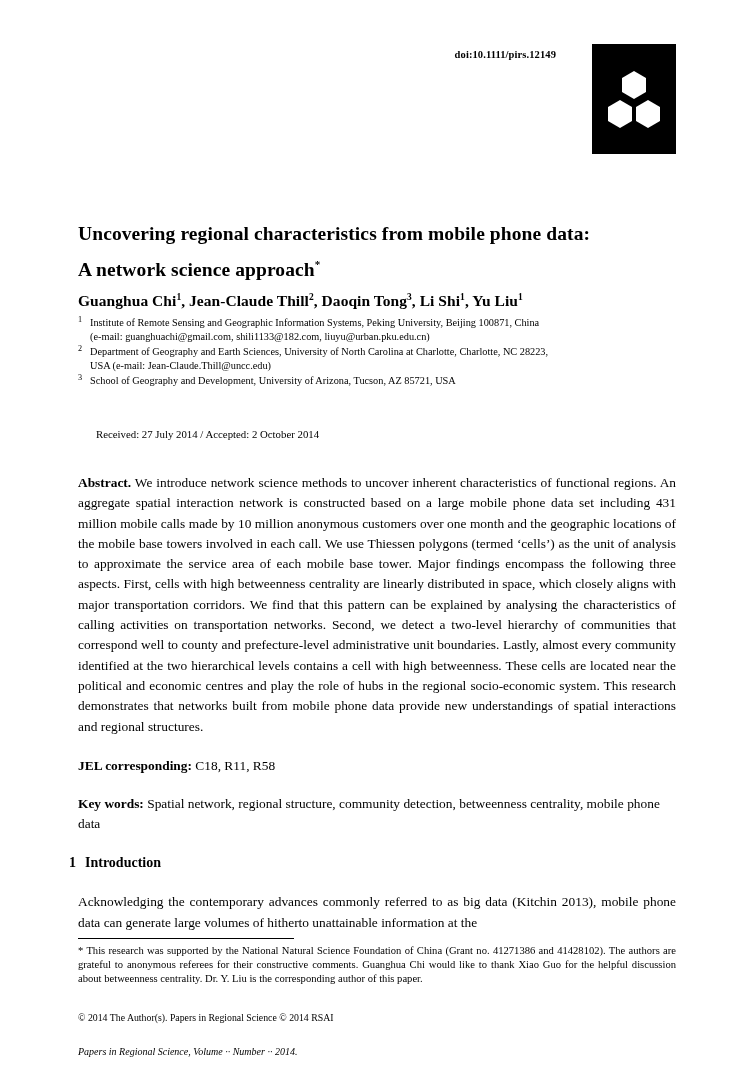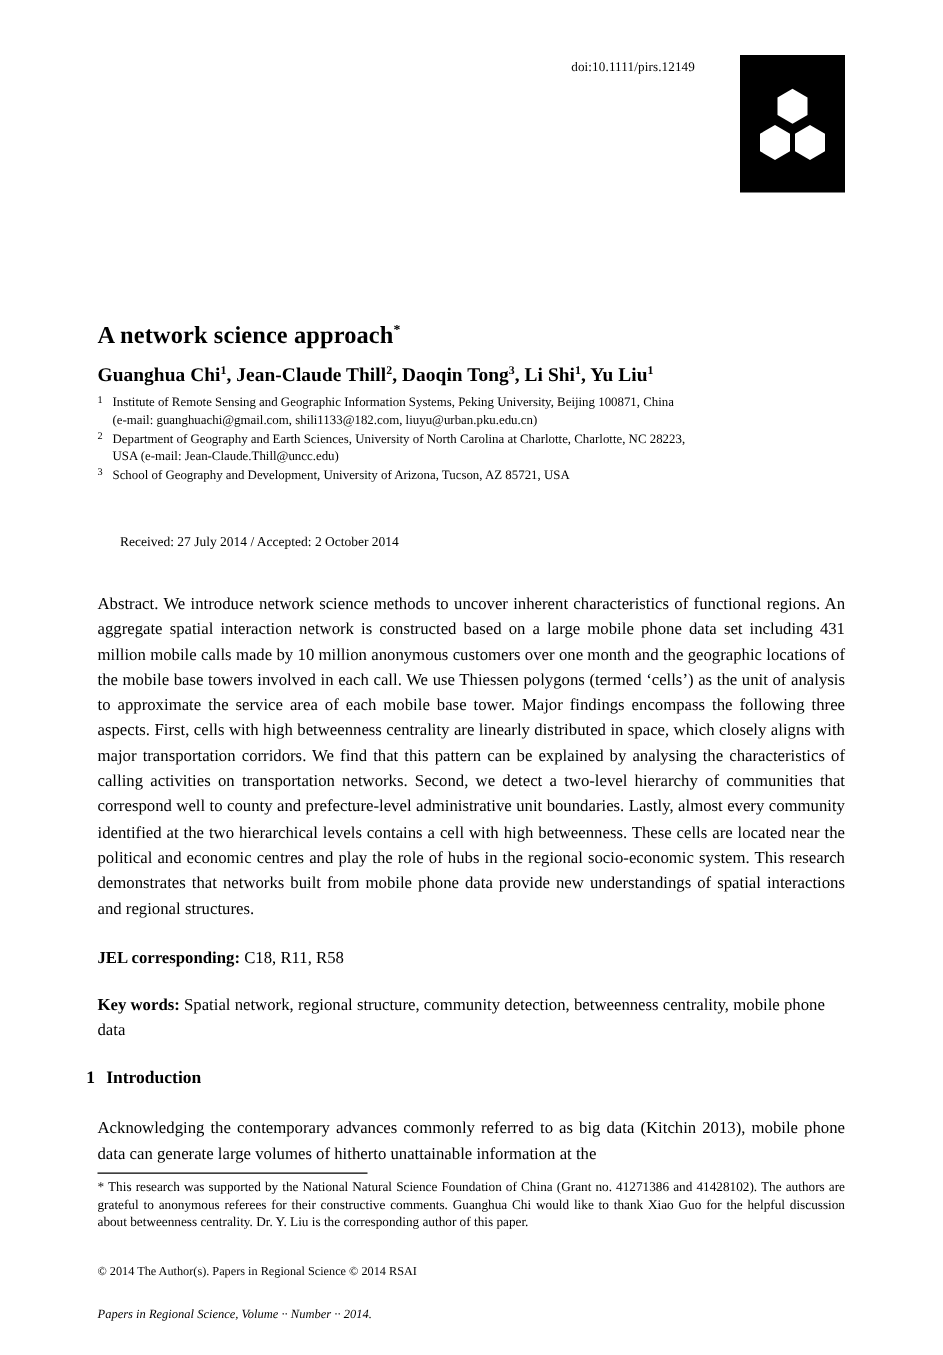--- a/index.html
+++ b/index.html
@@ -30,20 +30,21 @@
     width: 598px;
     height: 120px;
   }
   .doi {
     position: absolute;
     right: 120px;
     top: 5px;
     font-size: 10.5px;
     font-family: "Liberation Serif", serif;
     letter-spacing: 0.1px;
+    font-weight: bold;
   }
   .logo {
     position: absolute;
     right: 0;
     top: 0;
     width: 84px;
     height: 110px;
     background: #000000;
   }
   .logo svg { display: block; }
@@ -118,21 +119,21 @@
   .abstract {
     position: absolute;
     left: 78px;
     top: 473px;
     width: 598px;
     font-size: 13.4px;
     line-height: 20.3px;
     text-align: justify;
     text-justify: inter-word;
   }
-  .abstract b { font-weight: normal; }
+  .abstract b { font-weight: bold; }
 
   .jel {
     position: absolute;
     left: 78px;
     top: 756px;
     width: 598px;
     font-size: 13.4px;
     line-height: 20.3px;
   }
   .jel b { font-weight: bold; }
@@ -215,21 +216,21 @@
         <g fill="#ffffff">
           <polygon points="42,27 54,34 54,48 42,55 30,48 30,34"></polygon>
           <polygon points="28,56 40,63 40,77 28,84 16,77 16,63"></polygon>
           <polygon points="56,56 68,63 68,77 56,84 44,77 44,63"></polygon>
         </g>
       </svg>
     </div>
   </div>
 
   <div class="title">
-    <br>
+    <span>Uncovering regional characteristics from mobile phone data:</span><br>
     <span>A network science approach</span><sup>*</sup>
   </div>
 
   <div class="authors">
     <span>Guanghua Chi</span><sup>1</sup><span>, </span><span>Jean-Claude Thill</span><sup>2</sup><span>, </span><span>Daoqin Tong</span><sup>3</sup><span>, </span><span>Li Shi</span><sup>1</sup><span>, </span><span>Yu Liu</span><sup>1</sup>
   </div>
 
   <div class="affils">
     <div class="affil">
       <span class="num">1</span>

